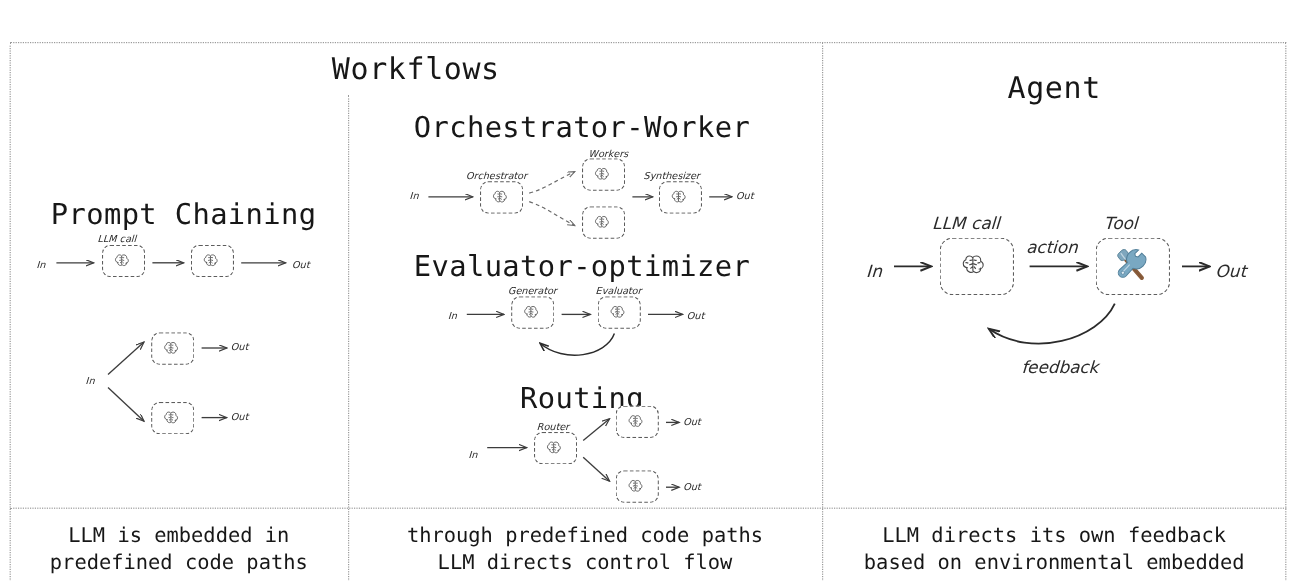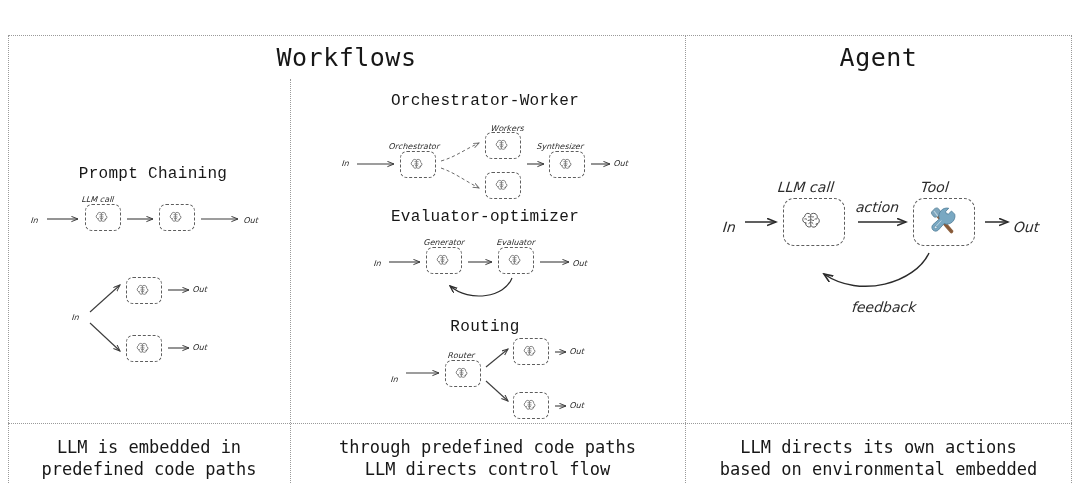--- a/index.html
+++ b/index.html
@@ -15,22 +15,22 @@
 
   
   .col-header{position:absolute;text-align:center;font-size:25px;font-weight:400;
       letter-spacing:0.5px;color:#171717;}
 
   
   .caption{position:absolute;text-align:center;font-size:17px;line-height:22px;
       color:#171717;letter-spacing:0px;}
 
   
-  .ptitle{position:absolute;text-align:center;font-size:16px;color:#171717;
-      letter-spacing:0.3px;white-space:nowrap;font-family:Liberation Mono, monospace;}
+  .ptitle{position:absolute;text-align:center;font-size:24px;color:#171717;
+      letter-spacing:0.3px;white-space:nowrap;}
 
   
   .hlabel{position:absolute;font-family:"DejaVu Sans","Liberation Sans",sans-serif;
       font-size:8px;font-style:italic;color:#2b2b2b;white-space:nowrap;
       transform:skewX(-6deg);}
   .hlabel.big{font-size:14px;}
   .io{position:absolute;font-family:"DejaVu Sans","Liberation Sans",sans-serif;
       font-size:8px;font-style:italic;color:#2b2b2b;white-space:nowrap;
       transform:skewX(-6deg);}
   .io.big{font-size:14px;}
@@ -49,32 +49,32 @@
 <body>
 
 <div class="canvas">
 
   <div class="frame-outer"></div>
   <div class="vdiv" style="left:290px;top:48px;height:412px;"></div>
   <div class="vdiv" style="left:685px;top:4px;height:456px;"></div>
   <div class="hdiv" style="left:8px;top:392px;width:1064px;"></div>
 
   <div class="col-header" style="left:8px;top:12px;width:677px;">Workflows</div>
-  <div class="col-header" style="left:685px;top:12px;width:387px;">Agent</div>
+  <div class="col-header" style="left:685px;top:28px;width:387px;">Agent</div>
 
   <div class="caption" style="left:10px;top:405px;width:278px;">
     <div>LLM is embedded in</div>
     <div>predefined code paths</div>
   </div>
   <div class="caption" style="left:292px;top:405px;width:391px;">
     <div>through predefined code paths</div>
     <div>LLM directs control flow</div>
   </div>
   <div class="caption" style="left:687px;top:405px;width:383px;">
-    <div>LLM directs its own actions</div>
+    <div>LLM directs its own feedback</div>
     <div>based on environmental embedded</div>
   </div>
 
   <div class="ptitle" style="left:22px;top:134px;width:262px;">Prompt Chaining</div>
 
   <div class="hlabel" style="left:82px;top:164px;">LLM call</div>
   <div class="io" style="left:31px;top:185px;">In</div>
   <div class="io" style="left:244px;top:185px;">Out</div>
 
   <div class="node" style="left:85px;top:173px;width:36px;height:27px;">

